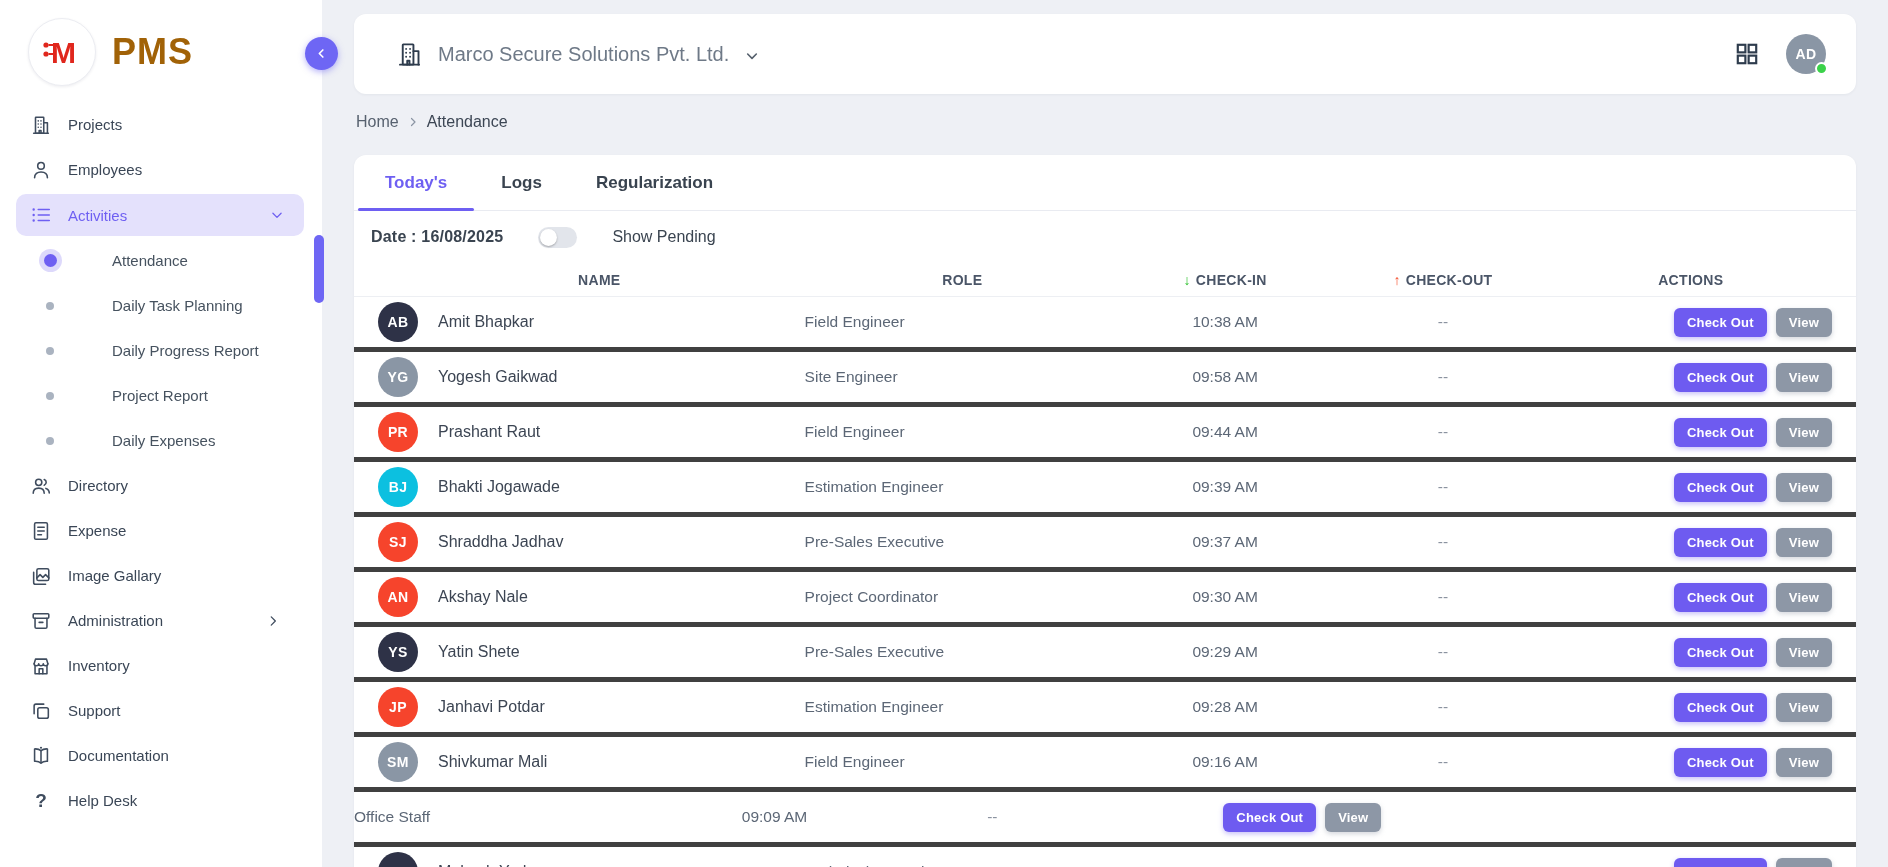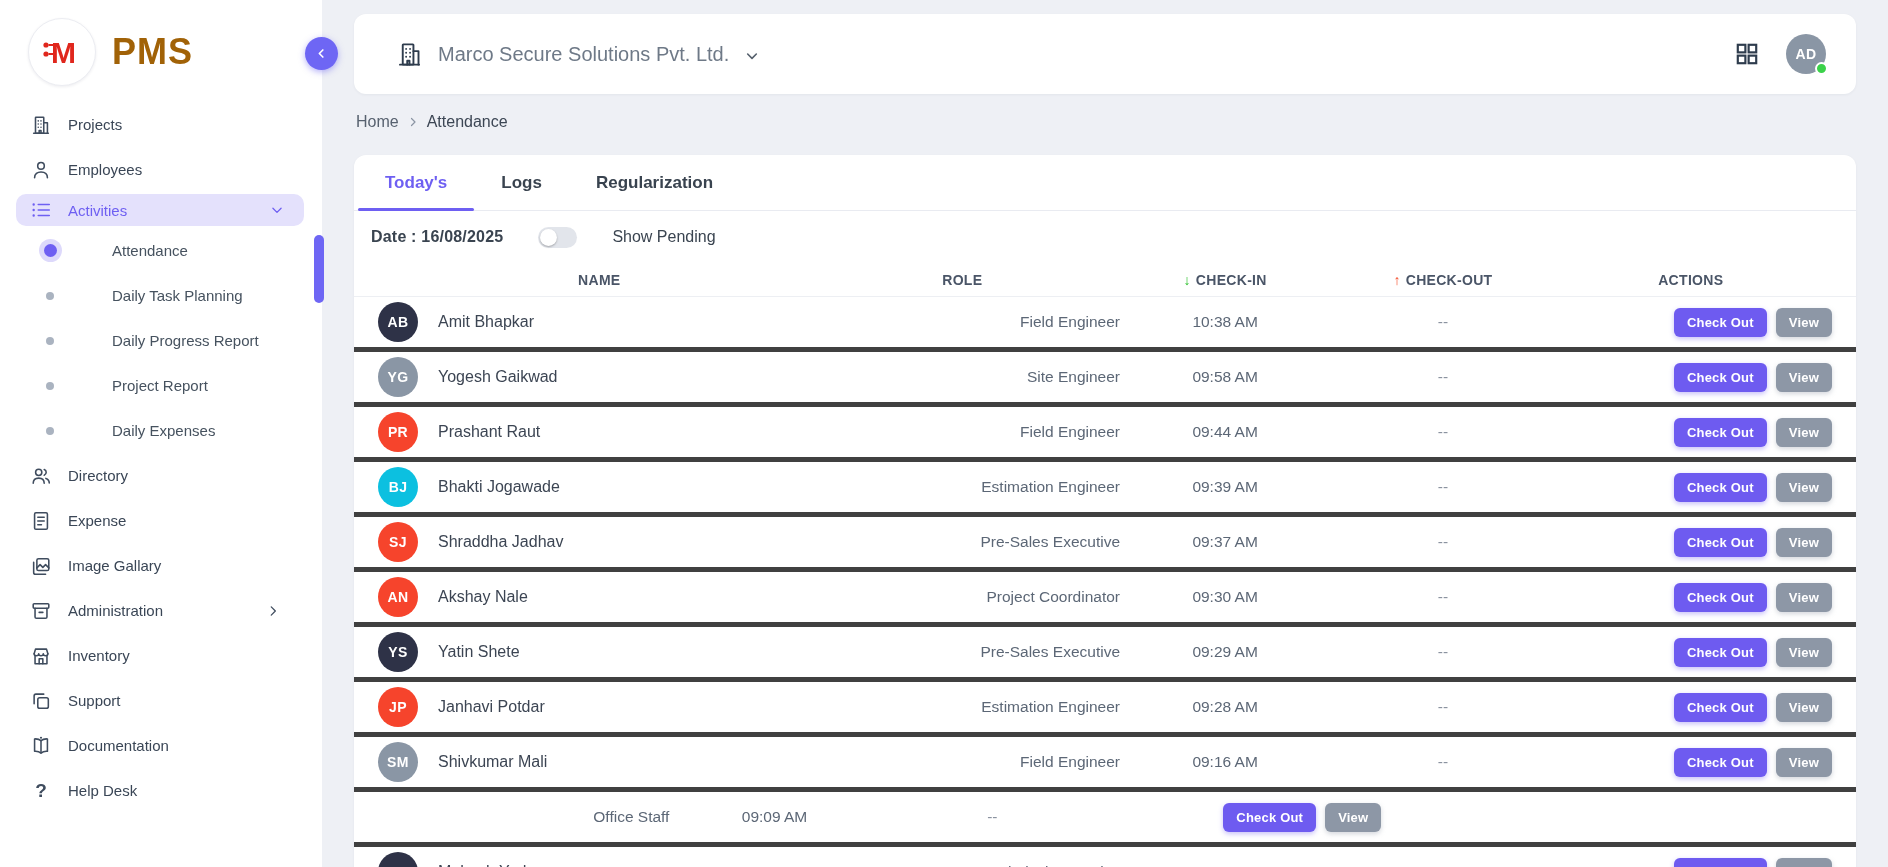--- a/index.html
+++ b/index.html
@@ -19,21 +19,21 @@
   .logo-circle { width:68px; height:68px; border-radius:50%; background:#fff; border:1px solid #ecedf2;
     box-shadow:0 1px 3px rgba(20,30,60,.08); display:flex; align-items:center; justify-content:center; }
   .app-name { font-size:36px; font-weight:700; color:#a16207; letter-spacing:1px; }
   .menu { margin-top:16px; }
   .menu-item { height:45px; display:flex; align-items:center; gap:16px; padding:0 20px 0 30px;
     font-size:15px; font-weight:500; color:#3a4656; cursor:pointer; }
   .menu-item .mi-icon { width:22px; height:22px; flex:0 0 22px; }
   .menu-item .mi-icon svg { width:22px; height:22px; stroke:#3f4c5e; fill:none; stroke-width:1.7;
     stroke-linecap:round; stroke-linejoin:round; }
   .menu-item.active { background:#e4e1fc; border-radius:10px; margin:2px 18px 2px 16px; padding-left:14px;
-    height:32px; color:#6e5ff2; }
+    height:42px; color:#6e5ff2; }
   .menu-item.active .mi-icon svg { stroke:#6e5ff2; }
   .mi-chev { margin-left:auto; }
   .mi-chev svg { width:14px; height:14px; fill:none; stroke-width:2.2; stroke-linecap:round; stroke-linejoin:round; }
   .chev-indigo svg { stroke:#6e5ff2; }
   .chev-dark { margin-right:22px; }
   .chev-dark svg { stroke:#3f4c5e; }
   .help-glyph { width:22px; flex:0 0 22px; font-size:19px; font-weight:600; color:#3f4c5e; text-align:center; }
 
   .sub-item { height:45px; display:flex; align-items:center; cursor:pointer; }
   .sub-dot-wrap { width:22px; margin-left:39px; display:flex; justify-content:center; align-items:center; }
@@ -95,21 +95,21 @@
   .col-out  { width:15%; text-align:center; }
   .col-act  { width:20%; text-align:center; padding-right:30px; }
   .arrow-down { color:#2fc22f; font-weight:700; margin-right:5px; }
   .arrow-up   { color:#f4502e; font-weight:700; margin-right:5px; }
 
   .row { display:flex; align-items:center; height:55px; border-bottom:5px solid #404040; }
   .cell-name { width:30%; display:flex; align-items:center; gap:20px; padding-left:24px; }
   .avatar { width:40px; height:40px; border-radius:50%; color:#fff; font-weight:700; font-size:14px;
     display:flex; align-items:center; justify-content:center; letter-spacing:.4px; flex:0 0 40px; }
   .emp-name { font-size:16px; font-weight:500; color:#3c4553; }
-  .cell-role { width:21%; text-align:right; font-size:15.5px; color:#5c6776; }
+  .cell-role { width:21%; text-align:left; font-size:15.5px; color:#5c6776; }
   .cell-in   { width:14%; text-align:center; font-size:15.5px; color:#5c6776; }
   .cell-out  { width:15%; text-align:center; font-size:15.5px; color:#8b93a0; }
   .cell-act  { width:20%; display:flex; justify-content:flex-end; gap:9px; padding-right:24px; }
   .btn { border:none; border-radius:6px; color:#fff; font-weight:700; font-size:13px; padding:7px 13px;
     font-family:inherit; cursor:pointer; letter-spacing:.2px; }
   .btn-primary { background:#6e5bf0; box-shadow:0 2px 5px rgba(110,91,240,.38); }
   .btn-gray { background:#8d97a6; box-shadow:0 2px 5px rgba(141,151,166,.38); }
 </style>
 </head>
 <body>

